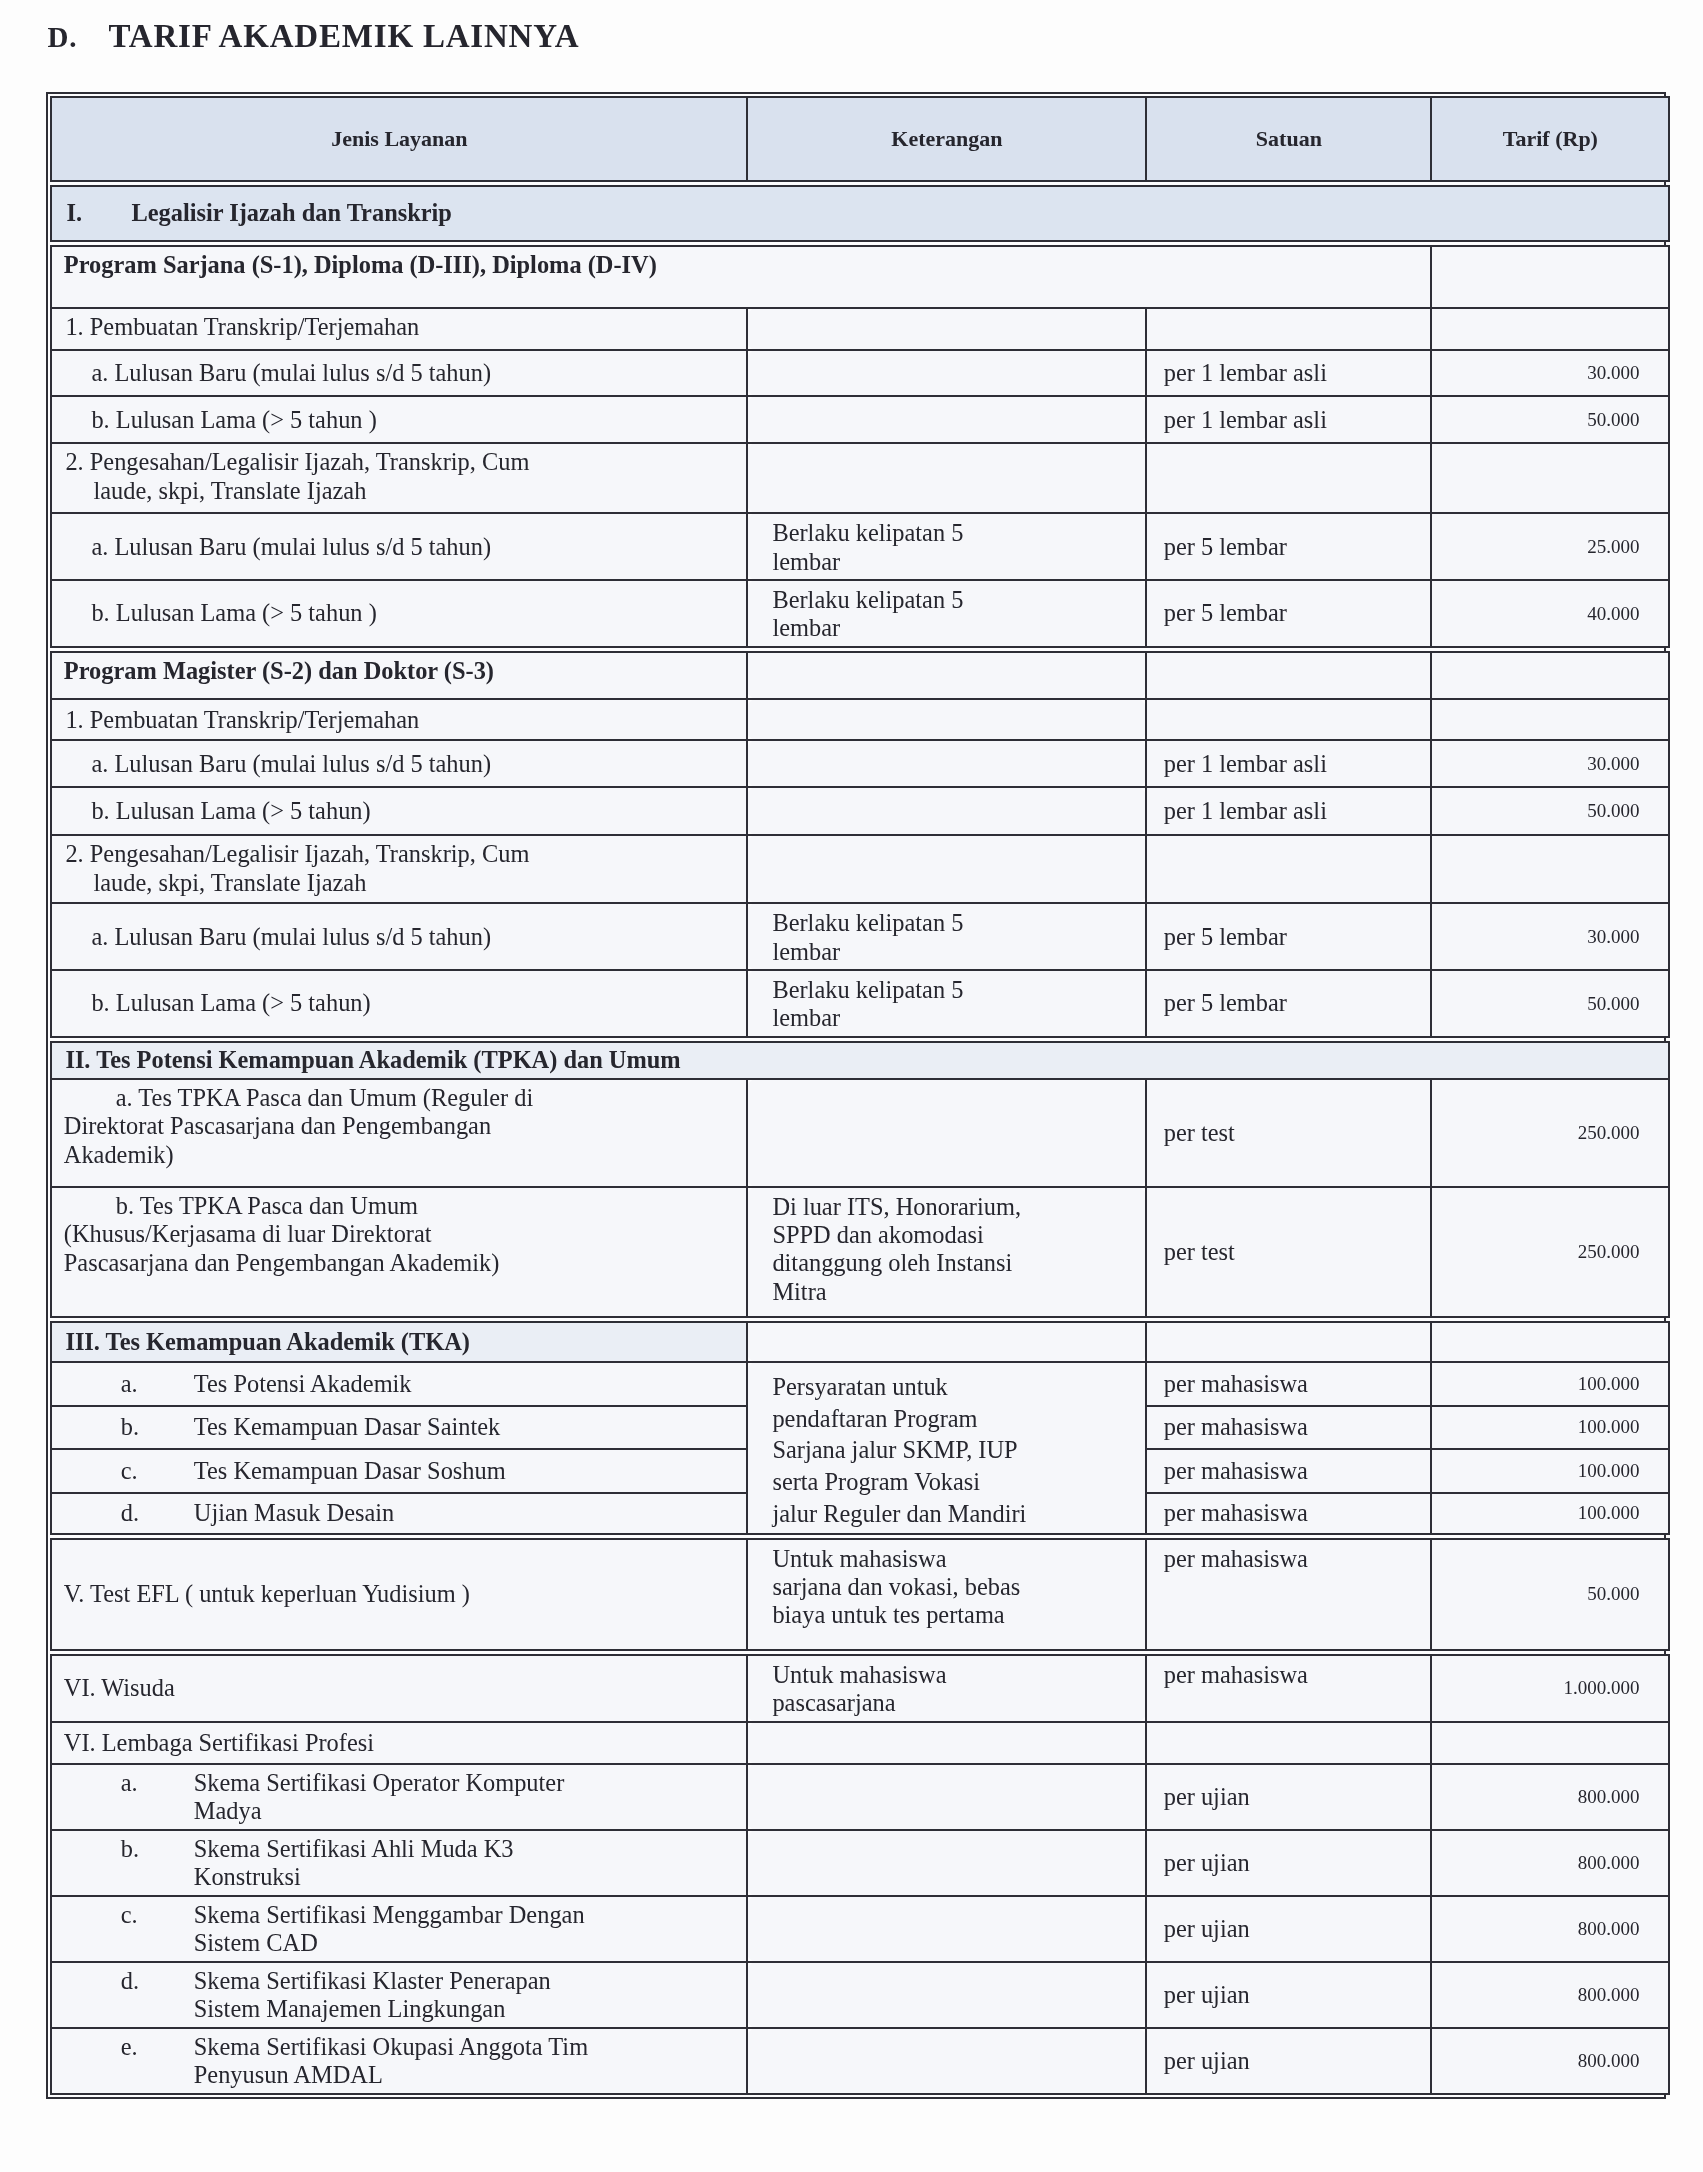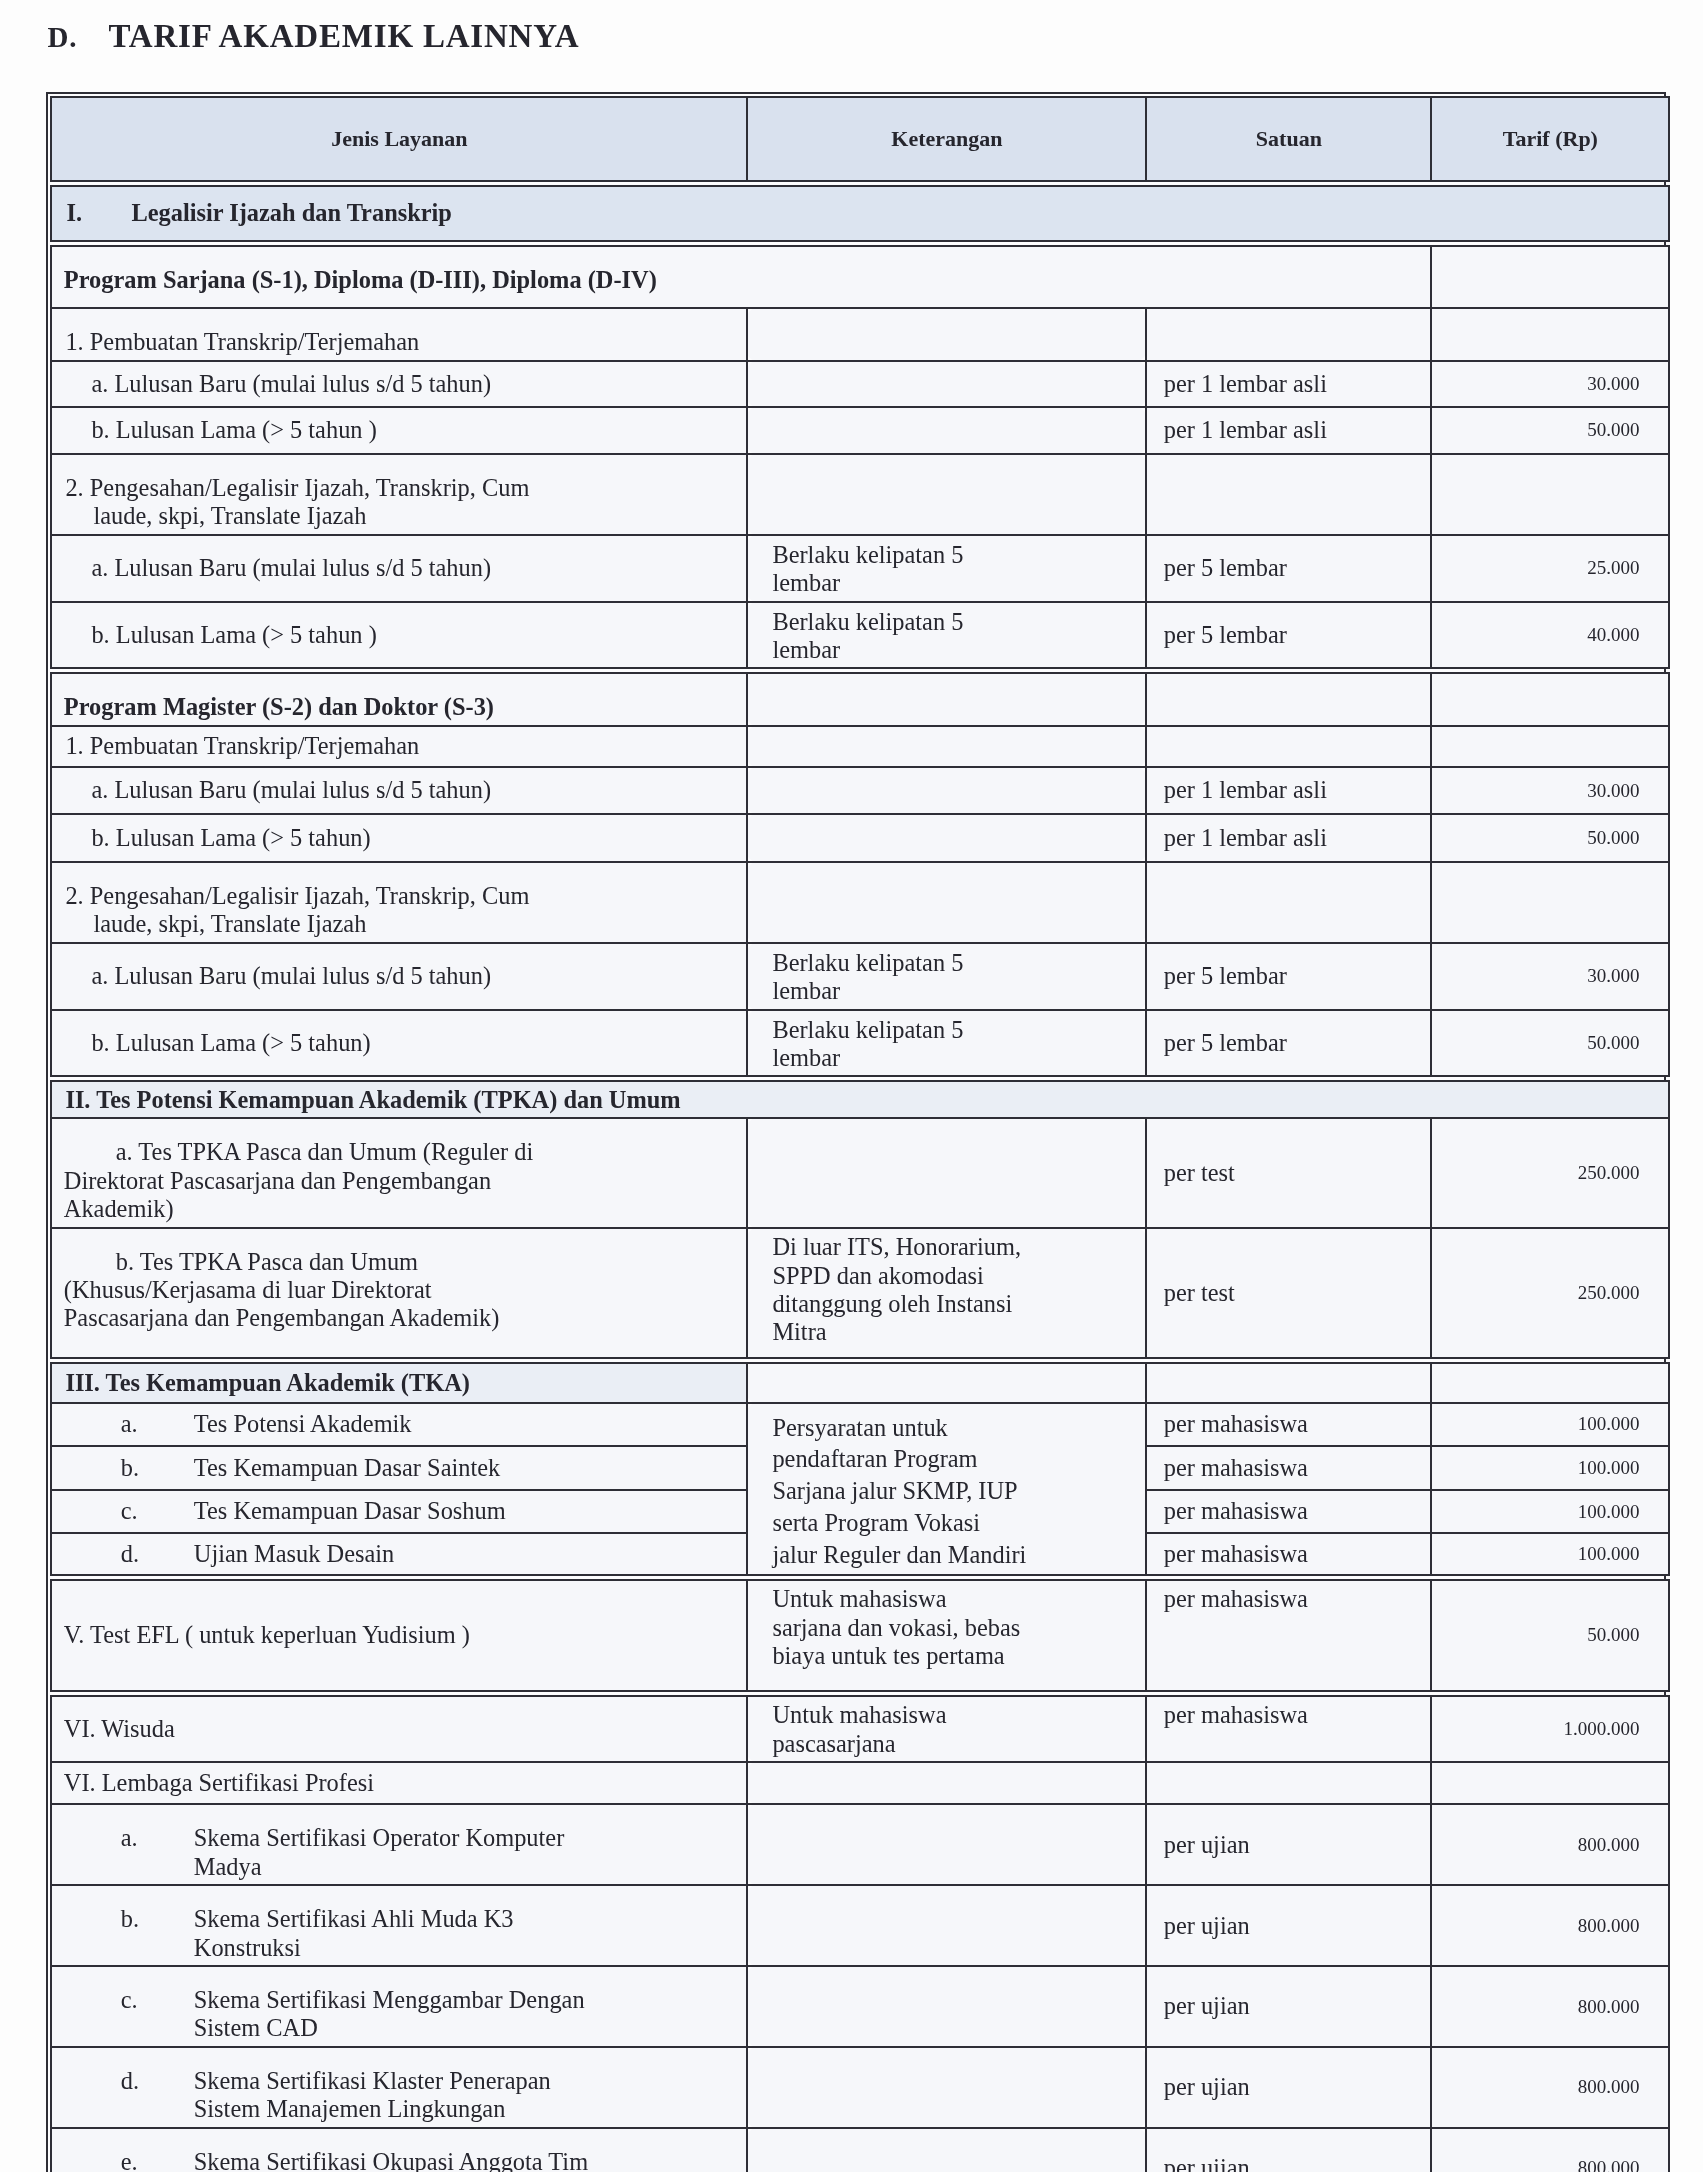--- a/index.html
+++ b/index.html
@@ -15,42 +15,42 @@
   tr.rh-head td{background:#d9e1ee;font-weight:bold;font-size:22px;text-align:center;border-bottom:7.3px double #2e2e36;}
   
   td.sec1{background:#dce4f0;font-weight:bold;padding-left:14px;}
   .secnum{display:inline-block;width:65px;}
   td.sec{background:#eaeef5;font-weight:bold;padding-left:13px;}
   
   tr.dsep td{border-top:7.3px double #2e2e36;}
   
   td.c1{padding-left:11.4px;}
   td.bold{font-weight:bold;}
-  td.vtop{vertical-align:top;padding-top:19px;}
+  td.vtop{vertical-align:top;padding-top:4px;}
   td.ind-num{padding-left:13px;font-family:Liberation Serif, serif;}
   td.ind-a{padding-left:39px;}
   td.hang2{padding-left:41px;text-indent:-28px;}
   td.firstind{padding-left:11.4px;text-indent:52px;}
   .pre{white-space:pre-line;}
   .li{display:flex;margin-left:57px;}
   .li .num{flex:0 0 73px;}
   .li .txt{flex:1 1 auto;white-space:pre-line;}
   
   td.c2{padding-left:24px;border-radius:10px;}
   td.c3{padding-left:16.3px;}
   td.c4{text-align:right;padding-right:29px;font-size:19px;}
   td.kt-top{vertical-align:top;padding-top:4.9px;}
   td.kt-spread{vertical-align:top;padding-top:8.1px;line-height:1.3;}
   
   tr.rh-head{height:86px;} tr.rh-sec1{height:60px;} tr.rh-prog{height:65px;}
   tr.rh-item1{height:42px;} tr.rh-a1{height:46px;} tr.rh-b1{height:47px;}
   tr.rh-item2{height:70px;} tr.rh-ab{height:65px;} tr.rh-bb{height:68px;}
   tr.rh-mag{height:50px;} tr.rh-mitem1{height:41px;} tr.rh-ma{height:47px;} tr.rh-mb{height:48px;}
   tr.rh-mitem2{height:68px;} tr.rh-mab{height:61px;} tr.rh-mbb{height:68px;}
-  tr.rh-sec2{height:38px;} tr.rh-2a{height:96px;} tr.rh-2b{height:133px;}
+  tr.rh-sec2{height:38px;} tr.rh-2a{height:108px;} tr.rh-2b{height:133px;}
   tr.rh-sec3{height:42px;} tr.rh-tka{height:42px;}
   tr.rh-efl{height:116px;} tr.rh-wis{height:68px;} tr.rh-lsp{height:42px;} tr.rh-skema{height:66px;}
 </style>
 </head>
 <body>
 
 <div class="page">
 
   <h1 class="doc-title">
     <span class="tnum">D.</span>

